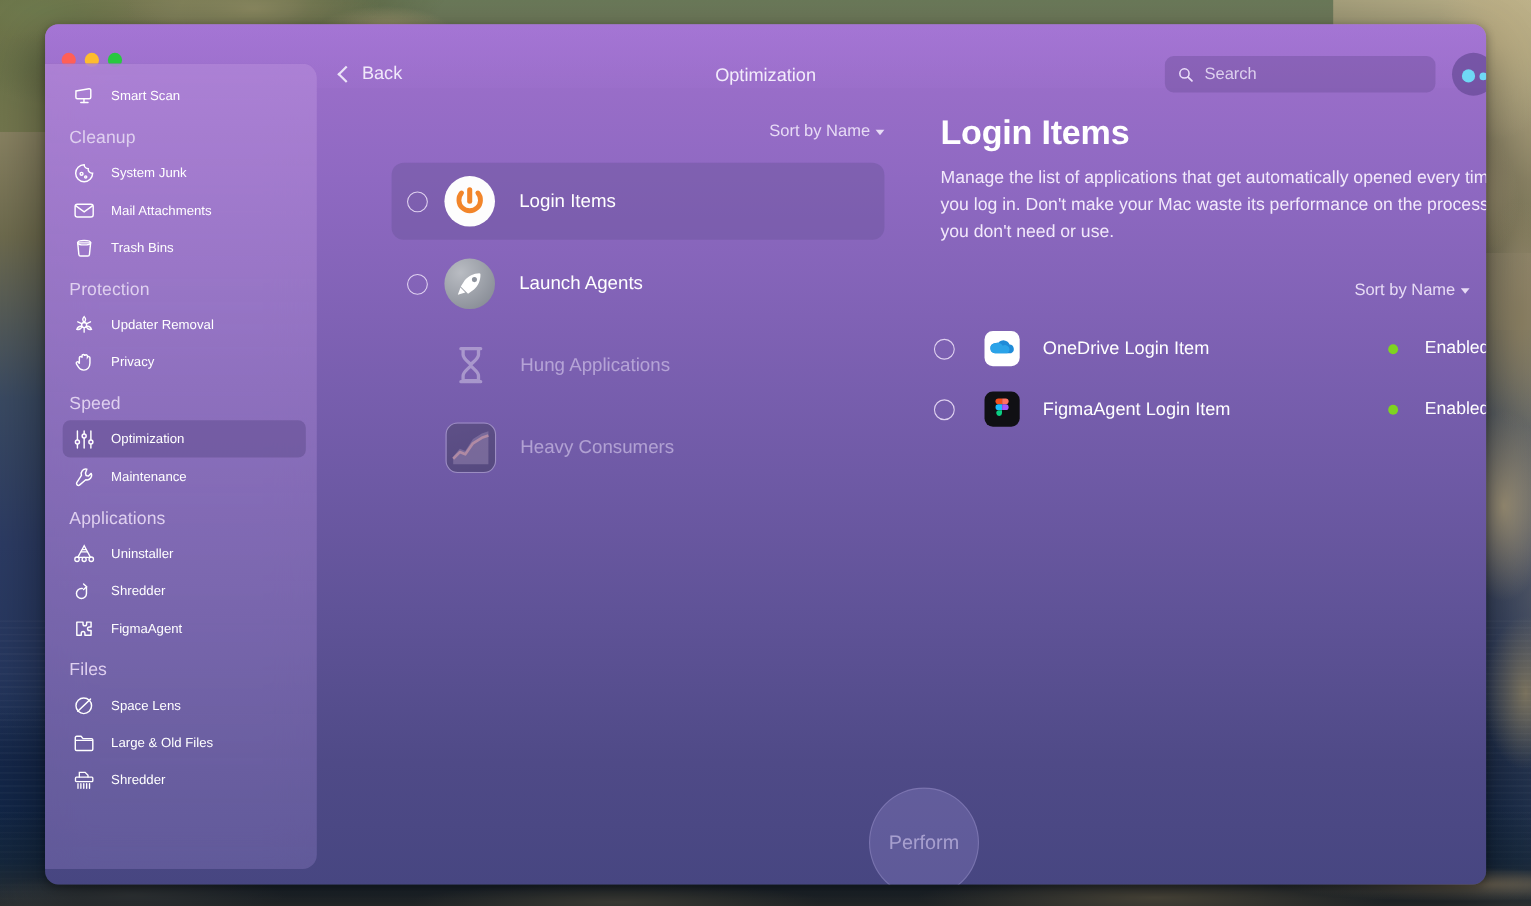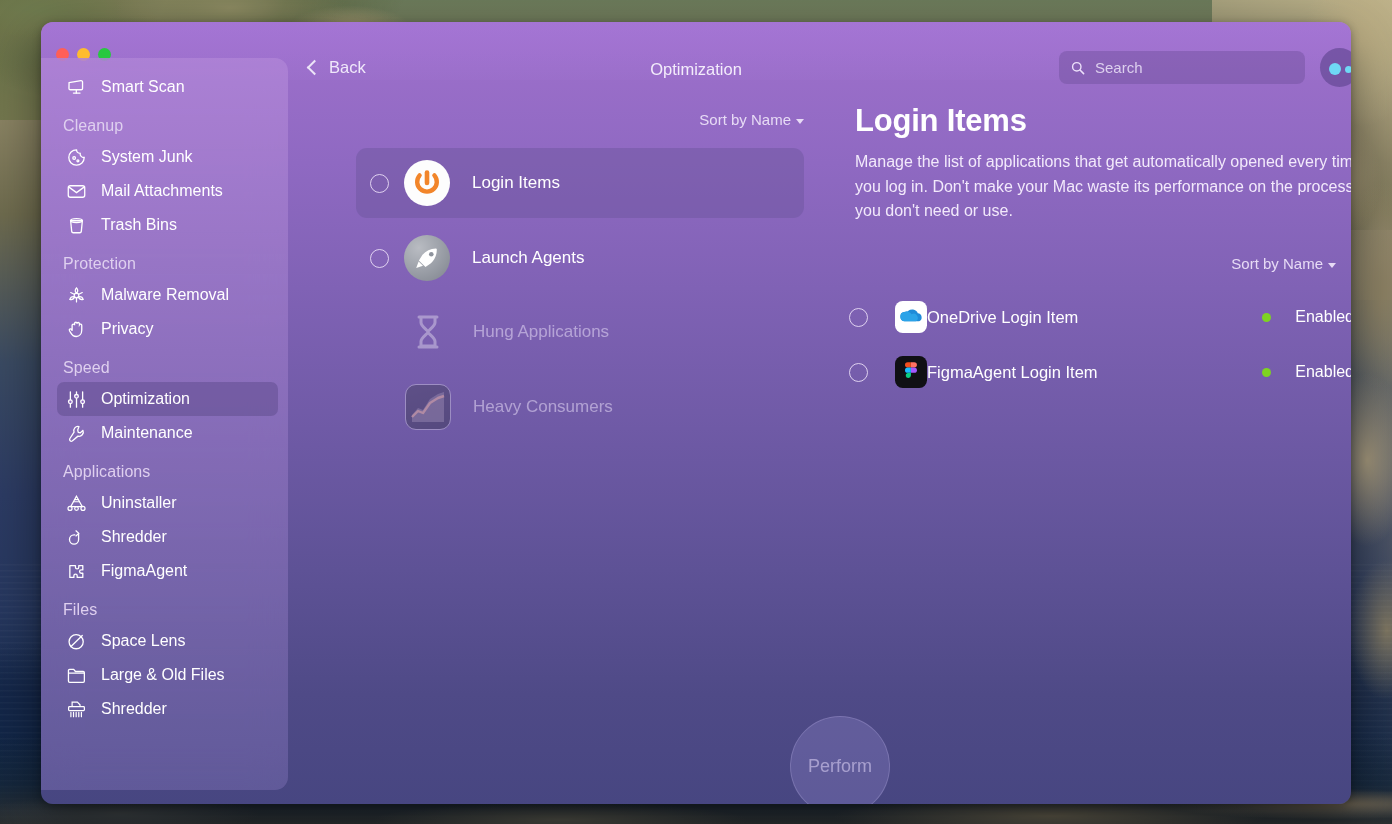--- a/index.html
+++ b/index.html
@@ -148,21 +148,21 @@
     padding: 13px 0 5px 22px;
     letter-spacing: .1px;
   }
   .side-item {
     display:flex; align-items:center; gap: 14px;
     height: 34px; margin: 0 10px 0 16px; padding: 0 8px;
     border-radius: 7px; cursor: pointer;
   }
   .side-item.selected { background: rgba(86,70,130,.42); }
   .side-item .ic { width: 22px; height: 22px; flex:0 0 auto; display:flex; align-items:center; justify-content:center; }
-  .side-item .lbl { color: #ffffff; font-size: 16px; white-space: nowrap; text-align: center; }
+  .side-item .lbl { color: #ffffff; font-size: 12px; white-space: nowrap; text-align: center; }
 
   
   #middle-col { position:absolute; left: 300px; top: 58px; width: 480px; height: 720px; }
   #middle-sort {
     position:absolute; right: 17px; top: 31px;
     color:#e7dbf5; font-size:15px; cursor:pointer;
   }
   .caret { display:inline-block; margin-left:5px; border-left:4px solid transparent;
     border-right:4px solid transparent; border-top:5px solid #e7dbf5; vertical-align: middle; }
 
@@ -197,21 +197,21 @@
   }
   .item-row {
     position:absolute; left: 33px; width: 505px; height: 50px;
     display:flex; align-items:center; cursor:pointer;
   }
   .item-row .radio {
     width: 19px; height: 19px; border-radius:50%;
     border: 1.6px solid rgba(240,228,250,.85); flex:0 0 auto;
   }
   .item-row .appicon { width: 32px; height: 32px; margin-left: 27px; flex:0 0 auto; position:relative; }
-  .item-row .name { color:#fff; font-size: 16.5px; }
+  .item-row .name { margin-left: 21px; color:#fff; font-size: 16.5px; }
   .item-row .status { margin-left:auto; margin-right: 0; display:flex; align-items:center; gap:24px;
     color:#fff; font-size: 16px; }
   .item-row .status .dot { width:9px; height:9px; border-radius:50%; background:#7ed321; flex:0 0 auto; }
 
   
   #perform-button {
     position:absolute; left: 749px; top: 694px;
     width: 100px; height: 100px; border-radius: 50%;
     background: rgba(150,140,210,.30);
     border: 1px solid rgba(210,200,245,.22);
@@ -311,21 +311,21 @@
     <div class="side-item">
       <span class="ic">
         <svg viewBox="0 0 24 24" width="21" height="21" fill="none" stroke="#fff" stroke-width="1.4">
           <circle cx="12" cy="12" r="2.6"></circle>
           <path d="M12 9.4 a4.6 4.6 0 0 1 0-6.2 a4.6 4.6 0 0 1 0 6.2z"></path>
           <path d="M9.8 13.4 a4.6 4.6 0 0 1-5.4 3.1 a4.6 4.6 0 0 1 5.4-3.1z"></path>
           <path d="M14.2 13.4 a4.6 4.6 0 0 0 5.4 3.1 a4.6 4.6 0 0 0-5.4-3.1z"></path>
           <path d="M9.4 10.6 L5.4 8.6 M14.6 10.6 L18.6 8.6 M12 14.6 L12 19.4" stroke-linecap="round"></path>
         </svg>
       </span>
-      <span class="lbl">Malware Removal</span>
+      <span class="lbl">Updater Removal</span>
     </div>
     <div class="side-item">
       <span class="ic">
         <svg viewBox="0 0 24 24" width="21" height="21" fill="none" stroke="#fff" stroke-width="1.5">
           <path d="M7 13.4 V7.2 a1.4 1.4 0 0 1 2.8 0 V5.1 a1.4 1.4 0 0 1 2.8 0 V5.4 a1.4 1.4 0 0 1 2.8 0 v1.2 a1.4 1.4 0 0 1 2.6 .8 v5.2 c0 4.2-2.6 7.4-6.3 7.4 c-3.4 0-5.1-2-6.4-4.4 L4 13.4 a1.4 1.4 0 0 1 2.2-1.7 z"></path>
         </svg>
       </span>
       <span class="lbl">Privacy</span>
     </div>
 

